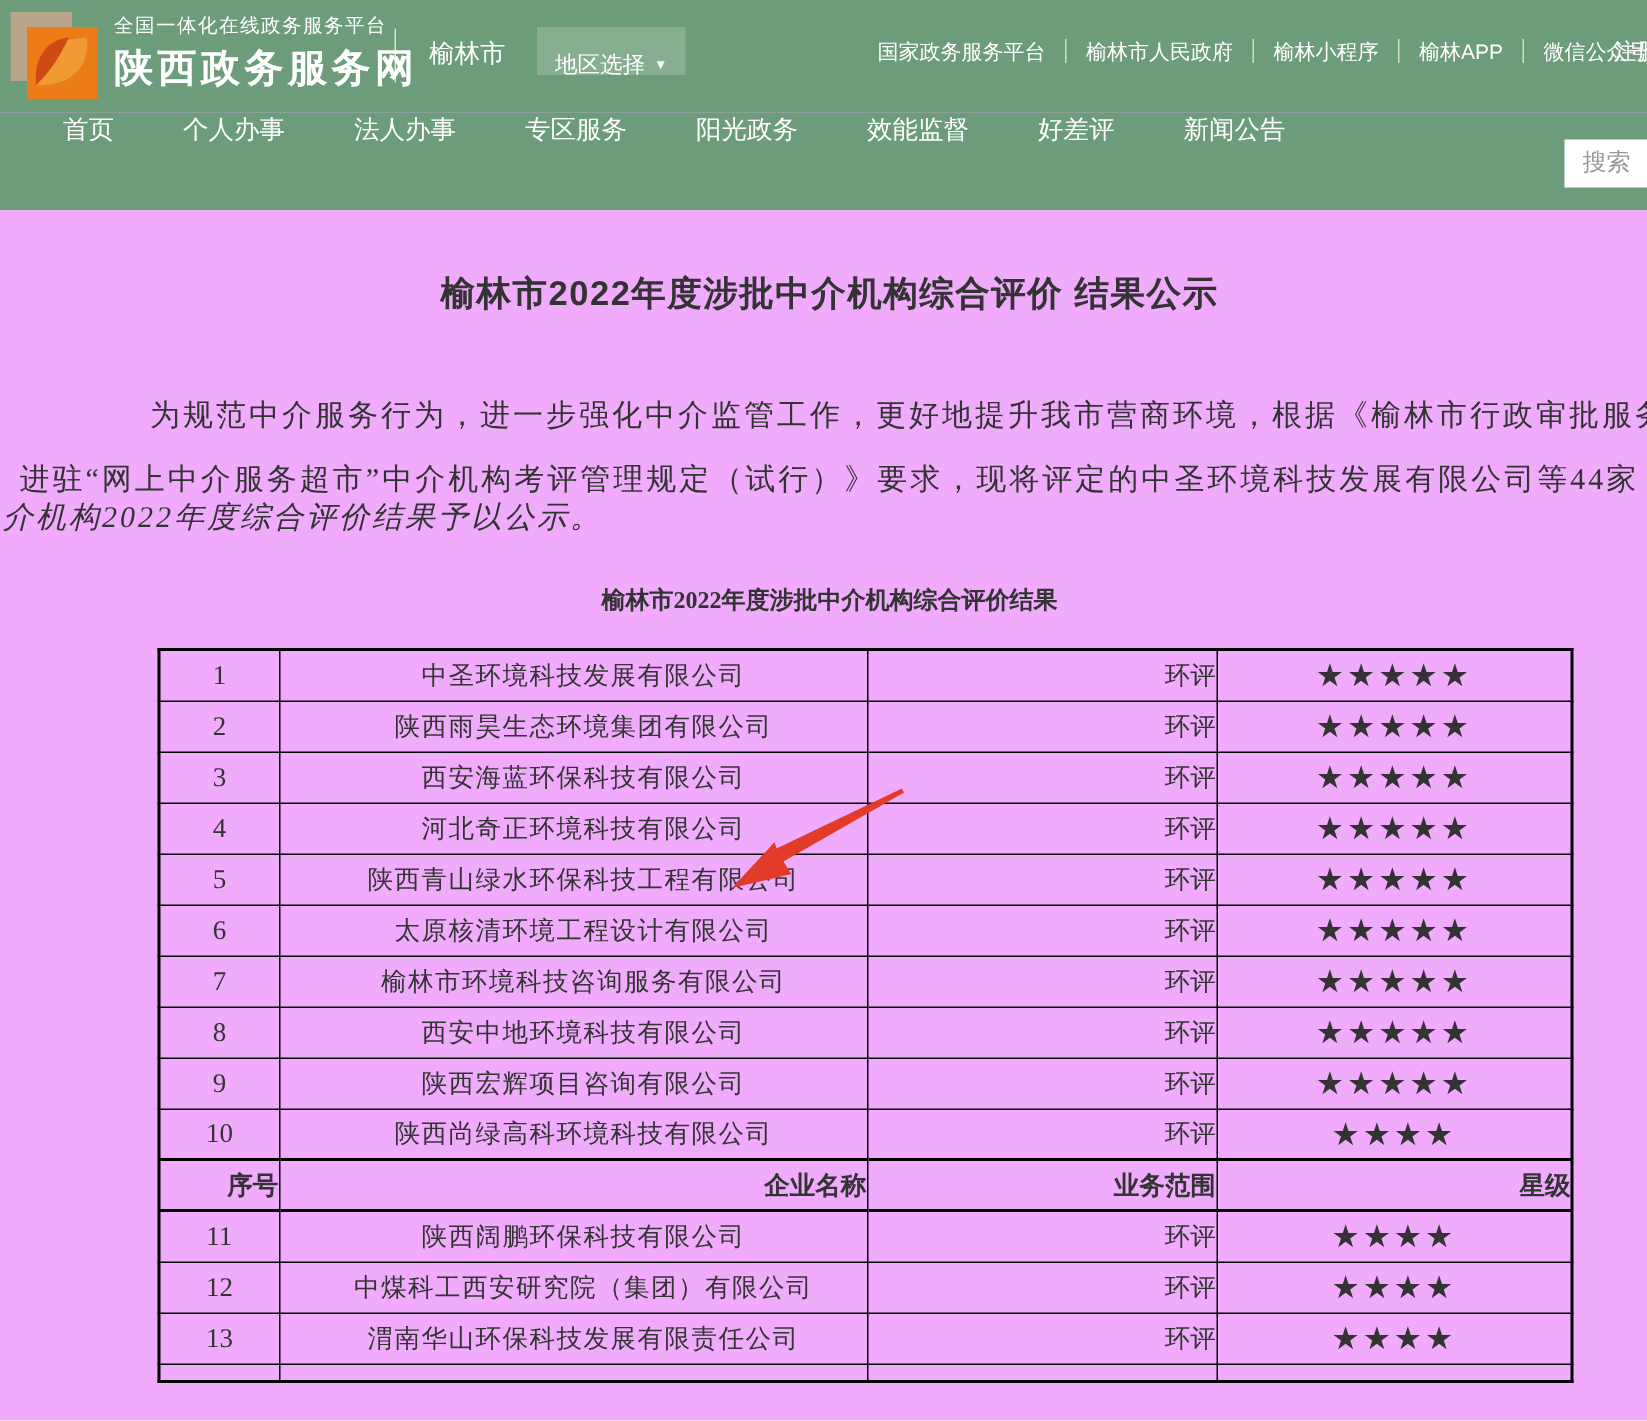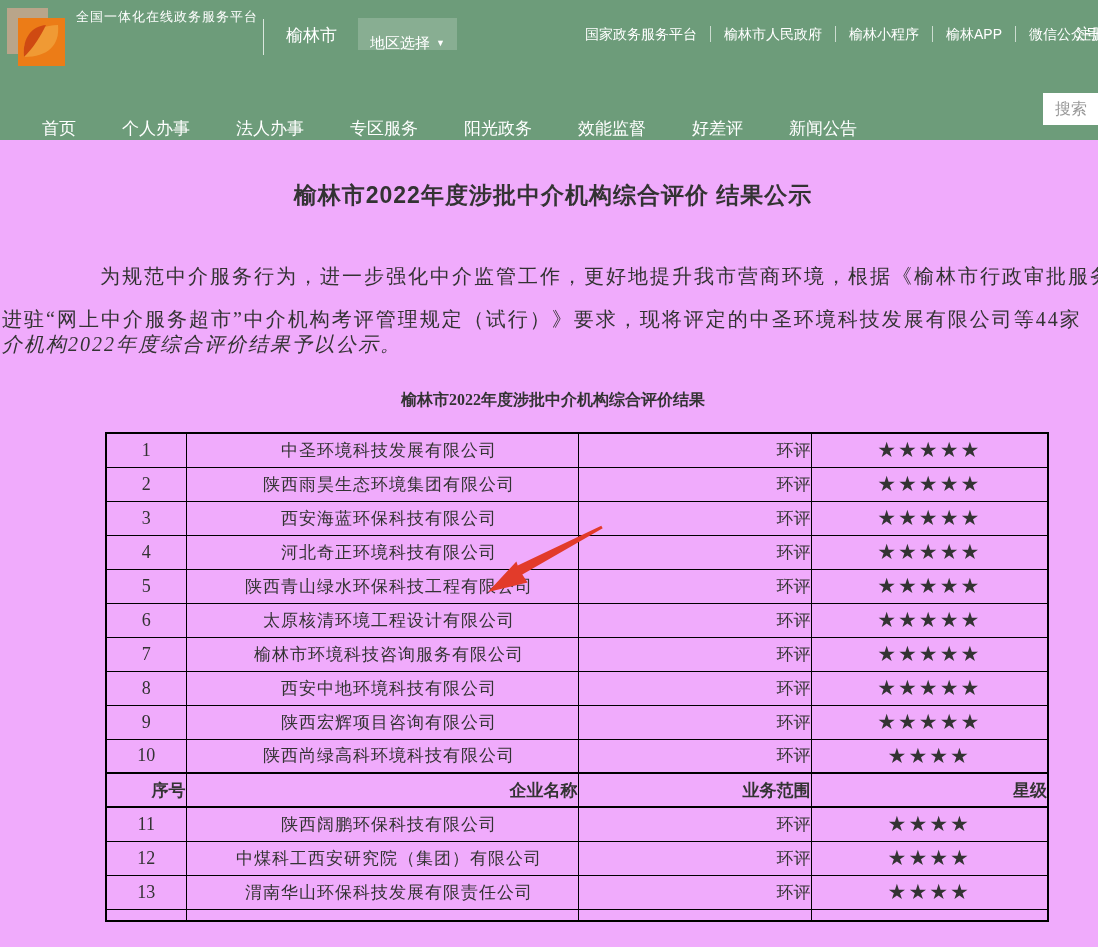--- a/index.html
+++ b/index.html
@@ -29,40 +29,40 @@
   .region-btn .caret{font-size:9px;margin-left:6px;vertical-align:2px;}
   .toplinks{position:absolute;left:572px;top:26px;display:flex;align-items:center;}
   .toplink{
     color:#fff;font-size:14px;text-decoration:none;padding:0 13px;
     border-right:1px solid rgba(255,255,255,.65);line-height:16px;white-space:nowrap;cursor:pointer;
   }
   .toplink:last-child{border-right:none;}
   .register{position:absolute;left:1076px;top:25px;color:#fff;font-size:15px;text-decoration:none;white-space:nowrap;cursor:pointer;}
   
   .mainnav{position:absolute;left:0;top:75px;width:1098px;height:65px;background:var(--green);}
-  .navitems{position:absolute;left:42px;top:0;height:65px;display:flex;align-items:flex-end;gap:46px;}
+  .navitems{position:absolute;left:42px;top:0;height:65px;display:flex;align-items:flex-start;gap:46px;}
   .navitem{color:#fff;font-size:17px;white-space:nowrap;cursor:pointer;}
   .search{
     position:absolute;left:1043px;top:93px;width:120px;height:32px;border:none;outline:none;
     background:#fff;padding-left:12px;font-size:16px;color:#666;
     font-family:"Liberation Sans", sans-serif;
   }
   .search::placeholder{color:#999;}
   
   .article-title{
     position:absolute;top:180px;left:0;width:1106px;text-align:center;
     font-size:23px;font-weight:bold;color:#333;letter-spacing:1px;
     font-family:"Liberation Sans", sans-serif;
   }
   .pline{
     position:absolute;white-space:nowrap;font-size:20px;letter-spacing:2px;color:#333;
     font-family:"Liberation Serif", serif;
   }
   .pline1{left:100px;top:263px;}
-  .pline2{left:2px;top:306px;}
+  .pline2{left:13px;top:306px;}
   .pline3{left:2px;top:331px;font-style:italic;}
   .table-caption{
     position:absolute;top:390px;left:0;width:1106px;text-align:center;
     font-size:16px;font-weight:bold;color:#333;
     font-family:"Liberation Serif", serif;
   }
   
   table.result{
     position:absolute;left:105px;top:432px;width:942px;
     border-collapse:collapse;border:2px solid #000;
@@ -87,20 +87,21 @@
     <div class="logo">
       <svg width="64" height="64" viewBox="0 0 64 64">
         <rect x="1" y="3" width="41" height="46" fill="#b9a58a"></rect>
         <rect x="12" y="13" width="47" height="48" fill="#ec7c17"></rect>
         <path d="M18 52 C16 33 26 21 52 20 C54 40 42 52 18 52 Z" fill="#f09a34"></path>
         <path d="M18 52 C16 33 26 21 40 20 C34 32 28 42 18 52 Z" fill="#cf4a12"></path>
       </svg>
     </div>
     <div class="logo-text">
       <div class="platform">全国一体化在线政务服务平台</div>
+      <div class="sitename">陕西政务服务网</div>
     </div>
     <div class="vdivider"></div>
     <div class="city">榆林市</div>
     <button class="region-btn">
       <span>地区选择</span><span class="caret">▼</span>
     </button>
     <nav class="toplinks" id="toplinks">
         <a class="toplink">国家政务服务平台</a>
         <a class="toplink">榆林市人民政府</a>
         <a class="toplink">榆林小程序</a>

